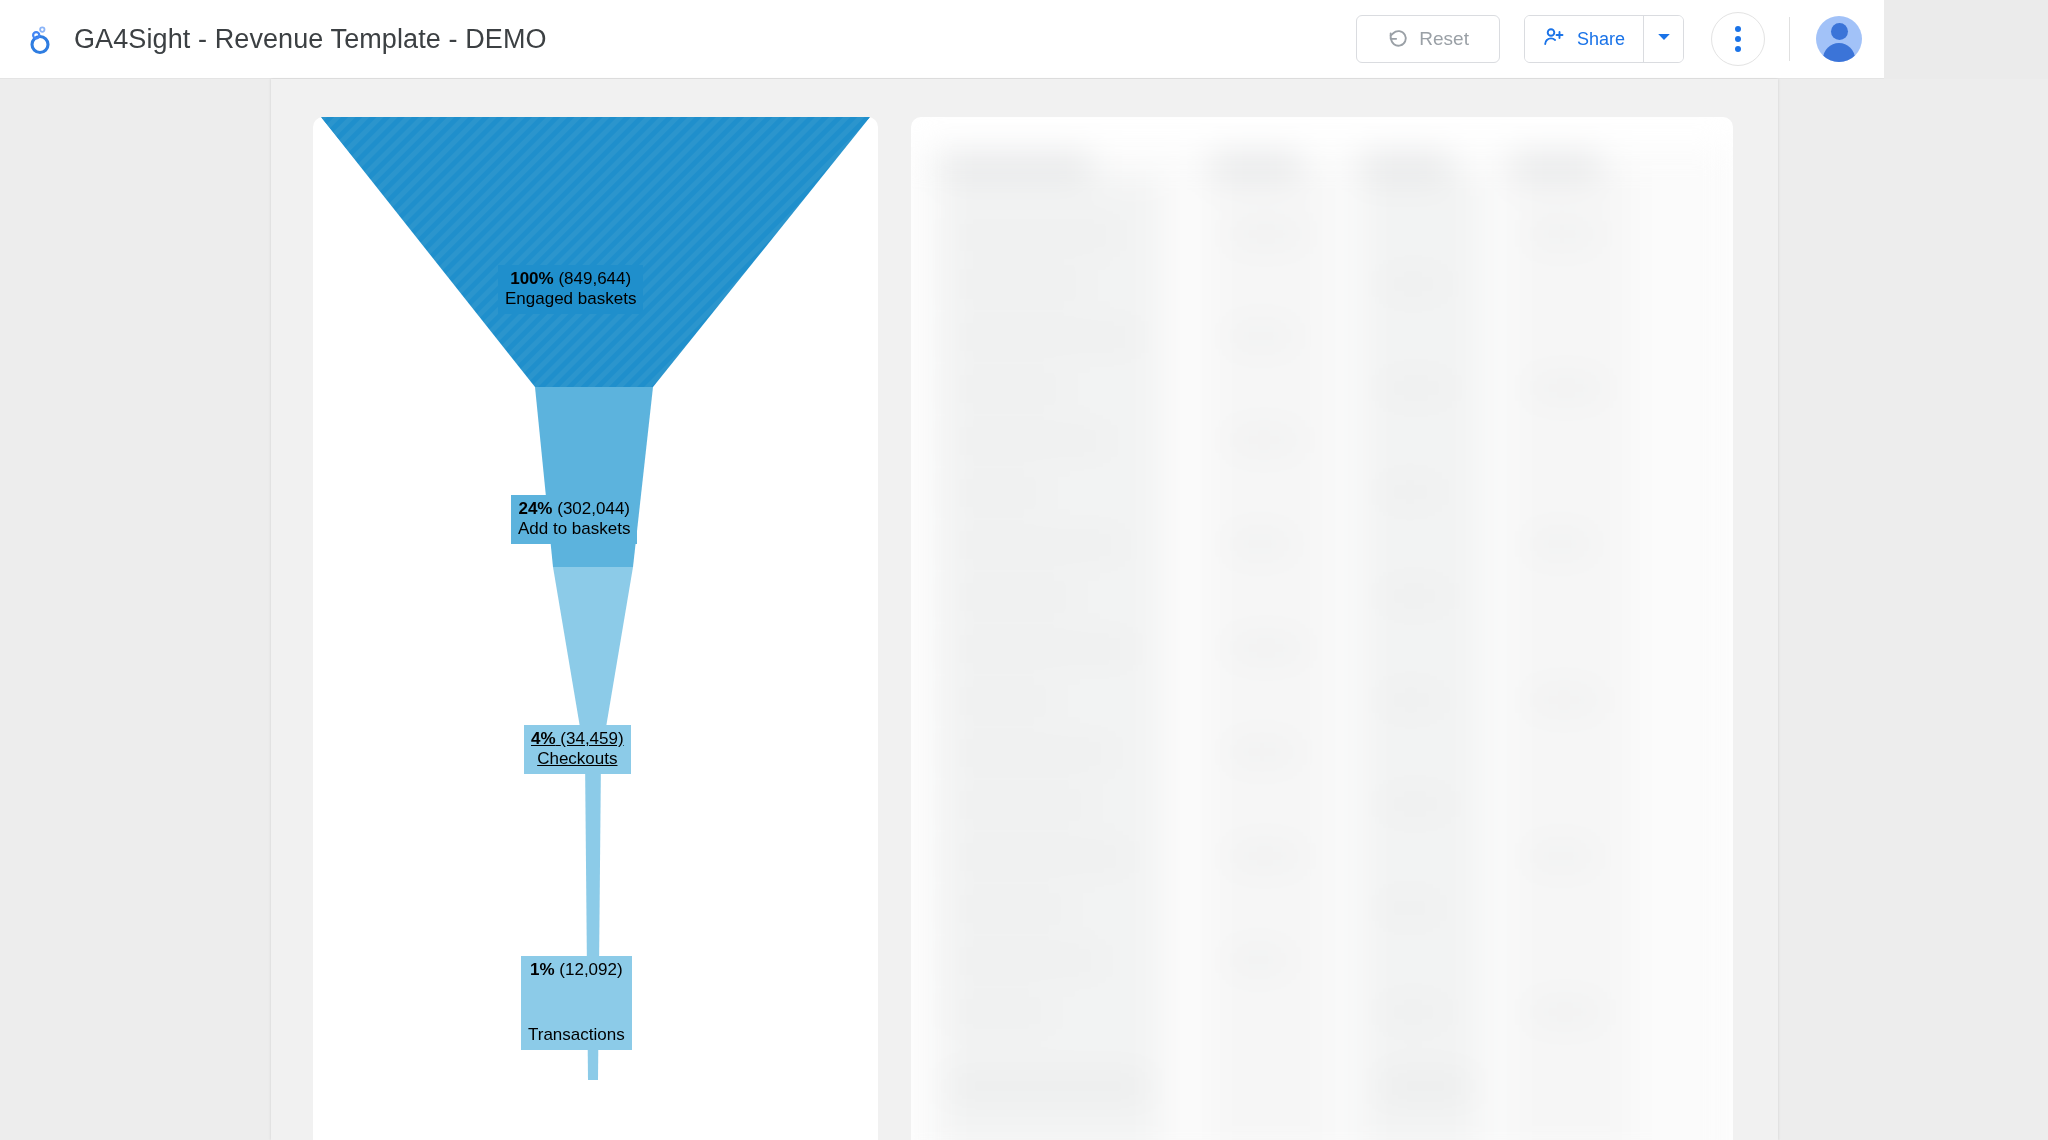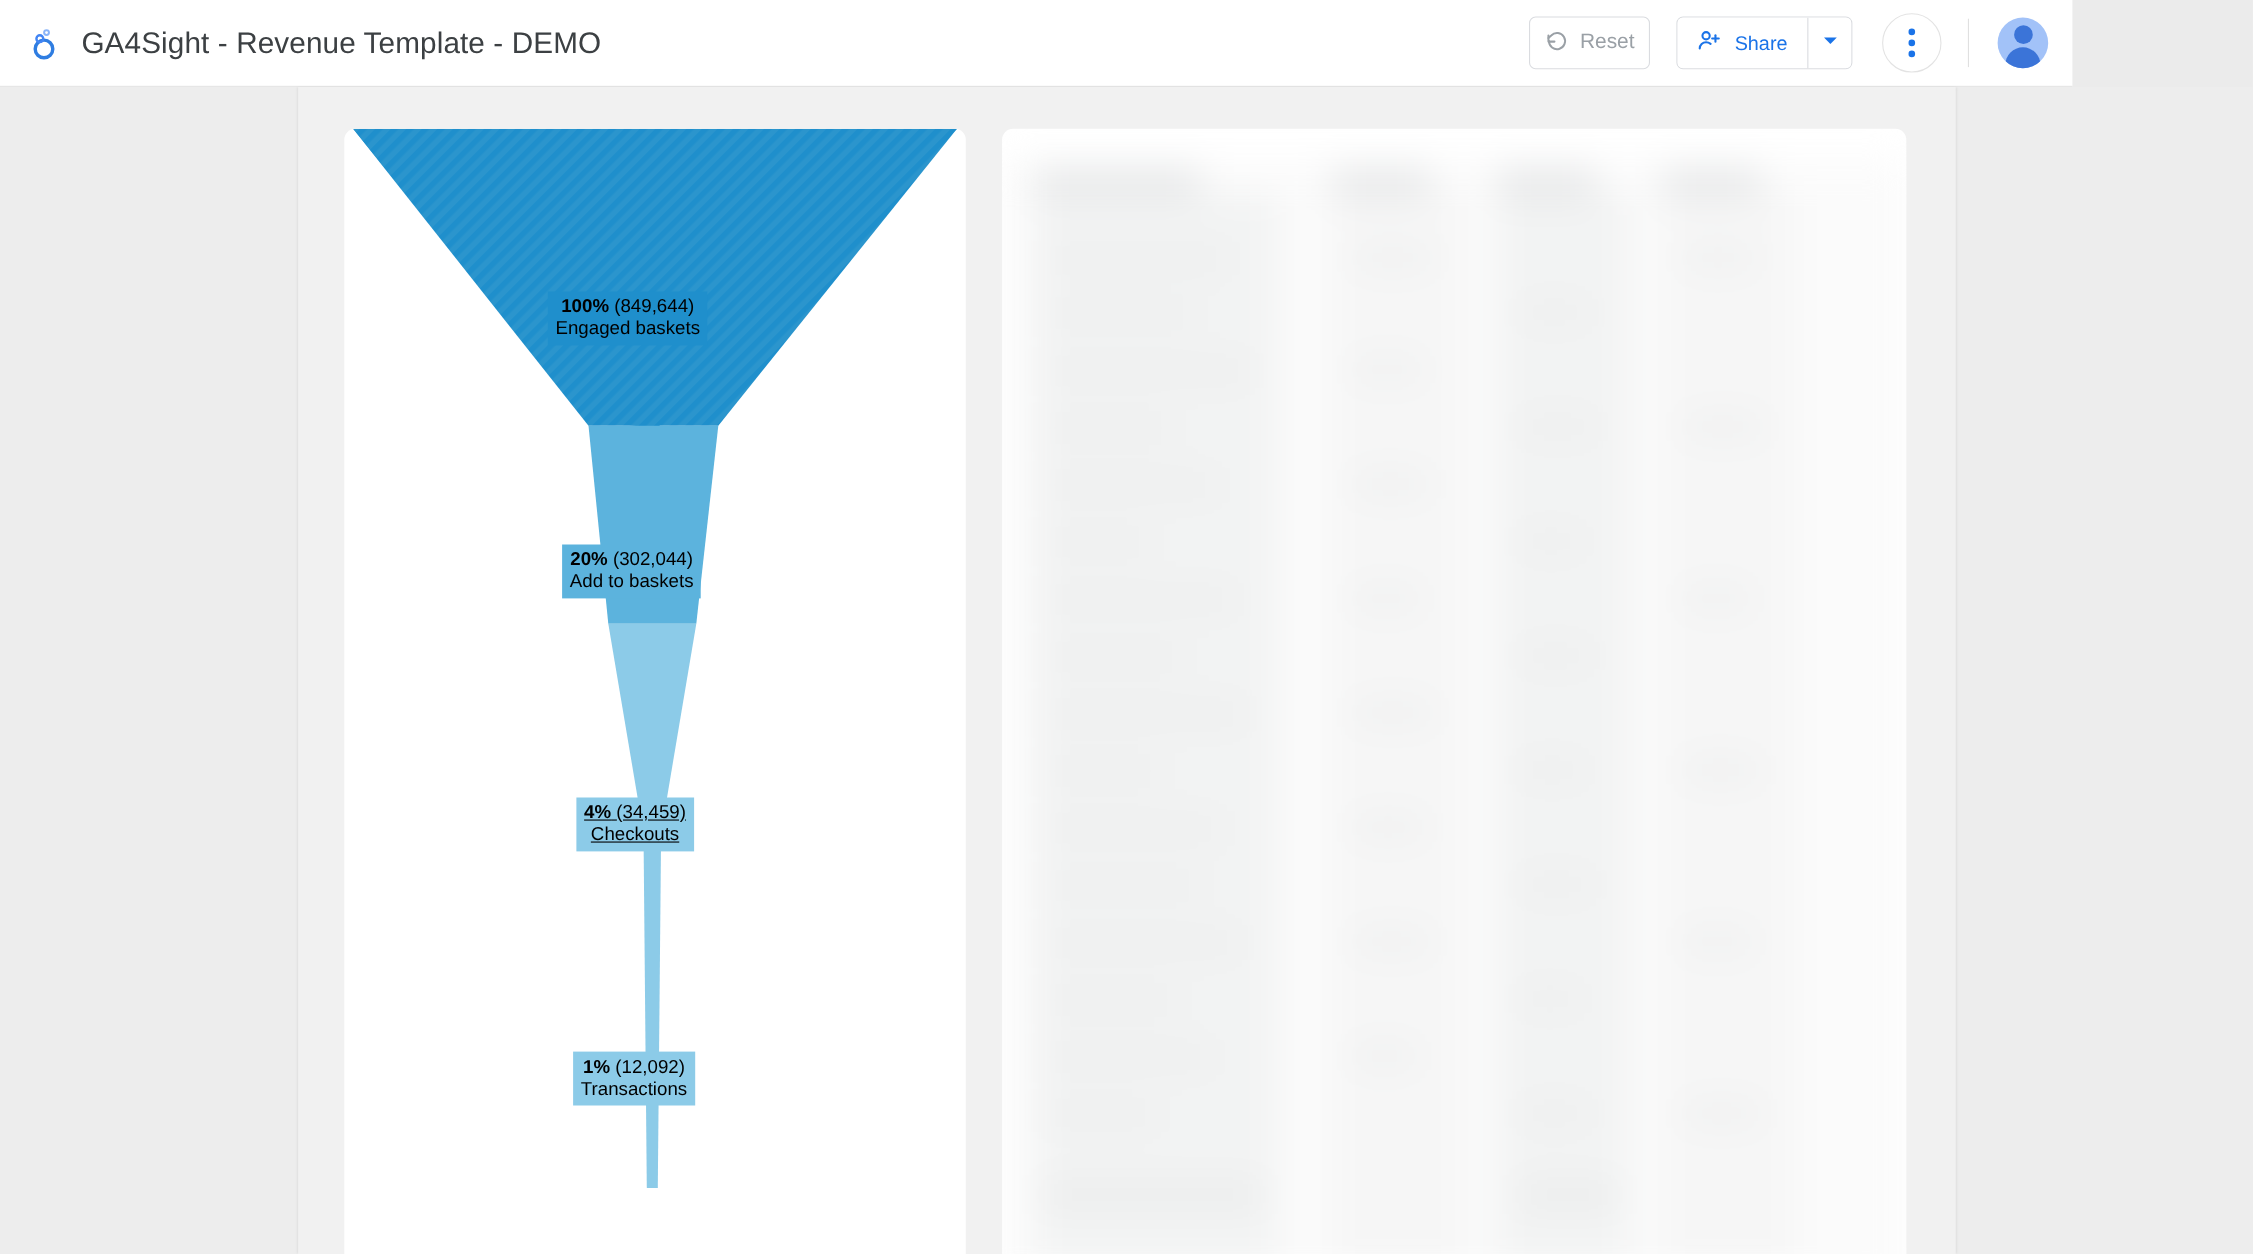--- a/index.html
+++ b/index.html
@@ -32,21 +32,21 @@
   }
   .topbar-right {
     margin-left: auto;
     display: flex; align-items: center;
     padding-right: 22px;
     gap: 0px;
   }
   .btn-reset {
     height: 48px;
     display: flex; align-items: center; gap: 10px;
-    padding: 0 13px;
+    padding: 0 30px;
     border: 1px solid #dadce0;
     border-radius: 6px;
     background: #fff;
     color: #9aa0a6;
     font-size: 19px;
     cursor: default;
   }
   .share-group {
     display: flex; align-items: stretch;
     margin-left: 24px;
@@ -224,30 +224,30 @@
 
       <polygon points="272,640 288,640 285,963 275,963" fill="#8ccbe8"></polygon>
     </svg>
 
     <div class="fl" style="left:185px; top:148px; background:#1f8fcc;">
       <div class="l1"><b>100%</b>&nbsp;<span>(849,644)</span></div>
       <div class="l2">Engaged baskets</div>
     </div>
 
     <div class="fl" style="left:198px; top:378px; background:#5cb3dd;">
-      <div class="l1"><b>20%</b>&nbsp;<span>(302,044)</span></div>
+      <div class="l1"><b>24%</b>&nbsp;<span>(302,044)</span></div>
       <div class="l2">Add to baskets</div>
     </div>
 
     <div class="fl" style="left:211px; top:608px; background:#8ccbe8;text-decoration:underline;">
       <div class="l1"><b>4%</b>&nbsp;<span>(34,459)</span></div>
       <div class="l2">Checkouts</div>
     </div>
 
-    <div class="fl" style="left:208px; top:839px; background:#8ccbe8;">
+    <div class="fl" style="left:208px; top:839px; background:#8ccbe8;gap:45px;">
       <div class="l1"><b>1%</b>&nbsp;<span>(12,092)</span></div>
       <div class="l2">Transactions</div>
     </div>
   </div>
 
   <div class="card" id="table-card">
     <div class="blurwrap">
       <div class="blcol" style="left:0;   top:30px; width:822px; height:1026px; background:#fbfbfb;"></div>
       <div class="blcol" style="left:30px;  top:60px; width:220px; height:970px; background:#f2f3f3;"></div>
       <div class="blcol" style="left:300px; top:60px; width:120px; height:970px; background:#f6f6f6;"></div>

